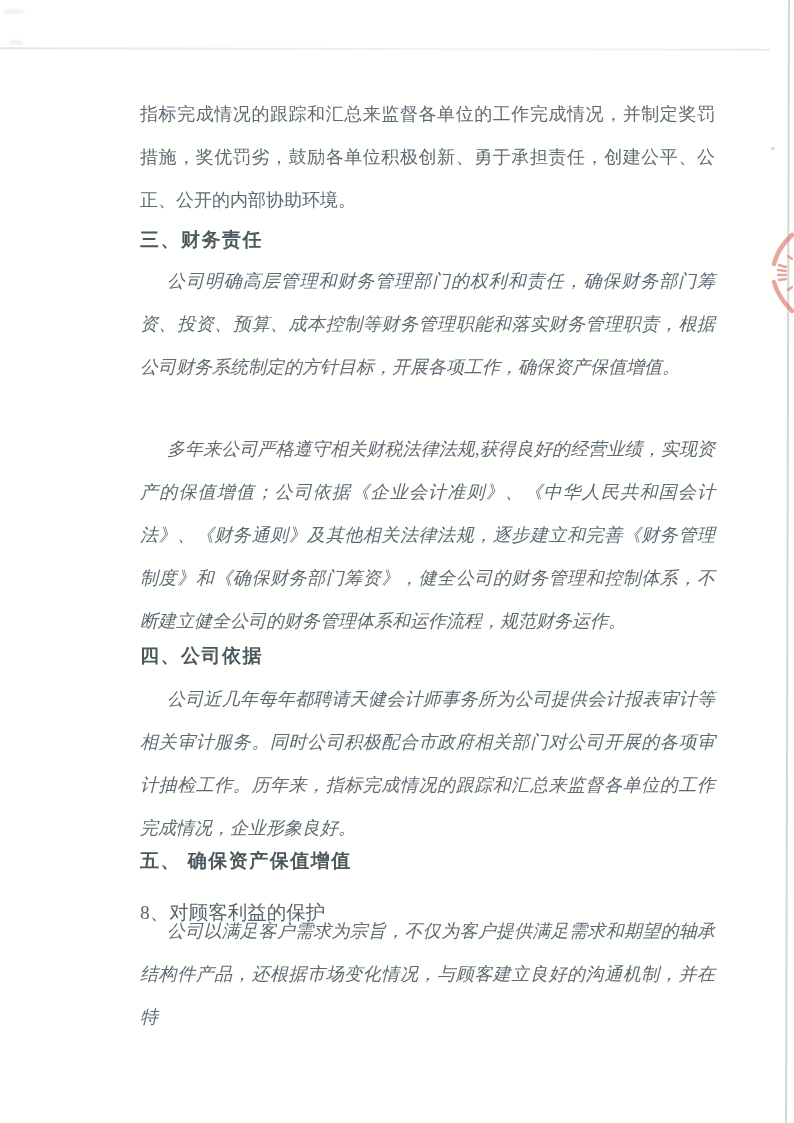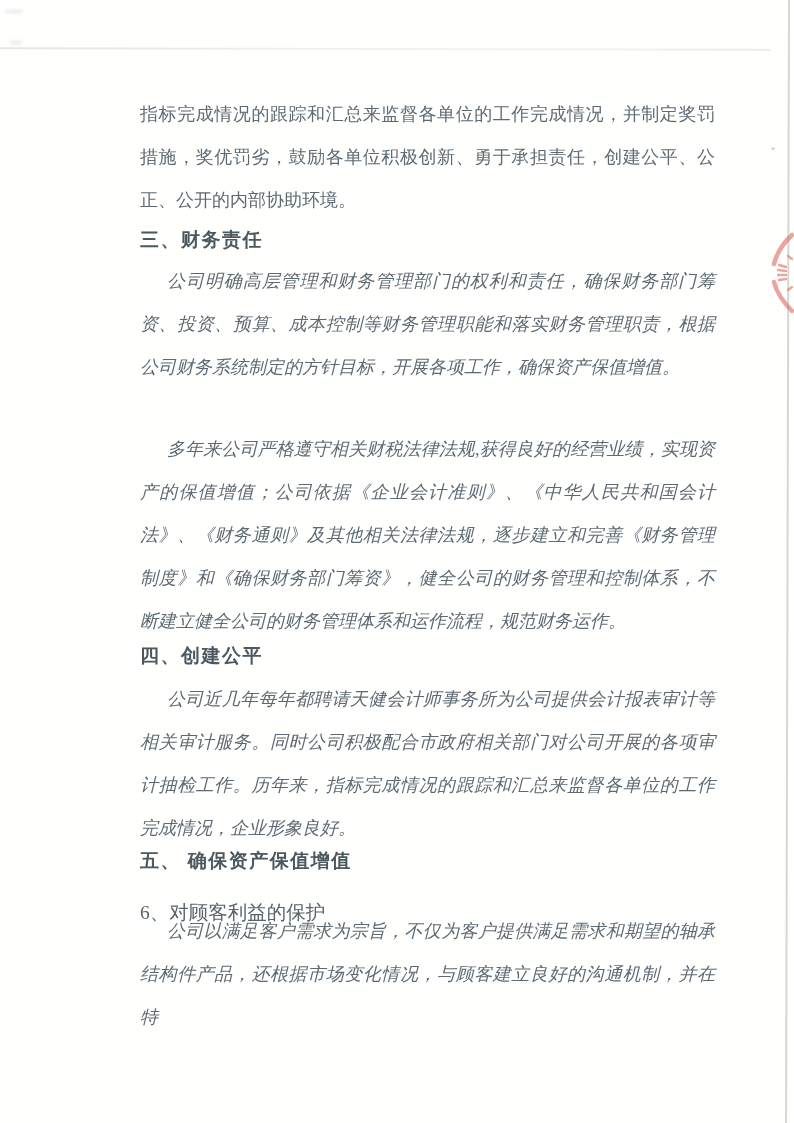--- a/index.html
+++ b/index.html
@@ -105,20 +105,20 @@
       <path d="M 22 24 l 4 3" stroke-width="2.2"></path>
       <path d="M 22 58 l 4 -3" stroke-width="2.2"></path>
     </g>
   </svg>
 
   <div id="content">
       <div class="block body-par" style="top: 93px;">指标完成情况的跟踪和汇总来监督各单位的工作完成情况，并制定奖罚措施，奖优罚劣，鼓励各单位积极创新、勇于承担责任，创建公平、公正、公开的内部协助环境。</div>
       <div class="block heading" style="top: 224px;">三、财务责任</div>
       <div class="block body-par indent" style="top: 260px;">公司明确高层管理和财务管理部门的权利和责任，确保财务部门筹资、投资、预算、成本控制等财务管理职能和落实财务管理职责，根据公司财务系统制定的方针目标，开展各项工作，确保资产保值增值。</div>
       <div class="block body-par indent" style="top: 428px;">多年来公司严格遵守相关财税法律法规,获得良好的经营业绩，实现资产的保值增值；公司依据《企业会计准则》、《中华人民共和国会计法》、《财务通则》及其他相关法律法规，逐步建立和完善《财务管理制度》和《确保财务部门筹资》，健全公司的财务管理和控制体系，不断建立健全公司的财务管理体系和运作流程，规范财务运作。</div>
-      <div class="block heading" style="top: 640px;">四、创建公平</div>
+      <div class="block heading" style="top: 640px;">四、公司依据</div>
       <div class="block body-par indent" style="top: 678px;">公司近几年每年都聘请天健会计师事务所为公司提供会计报表审计等相关审计服务。同时公司积极配合市政府相关部门对公司开展的各项审计抽检工作。历年来，指标完成情况的跟踪和汇总来监督各单位的工作完成情况，企业形象良好。</div>
       <div class="block heading" style="top: 845px;">五、 确保资产保值增值</div>
-      <div class="block subheading" style="top: 891px;">6、对顾客利益的保护</div>
+      <div class="block subheading" style="top: 891px;">8、对顾客利益的保护</div>
       <div class="block body-par indent" style="top: 910px;">公司以满足客户需求为宗旨，不仅为客户提供满足需求和期望的轴承结构件产品，还根据市场变化情况，与顾客建立良好的沟通机制，并在特</div>
     </div>
 
 </div>
 
 </body></html>

